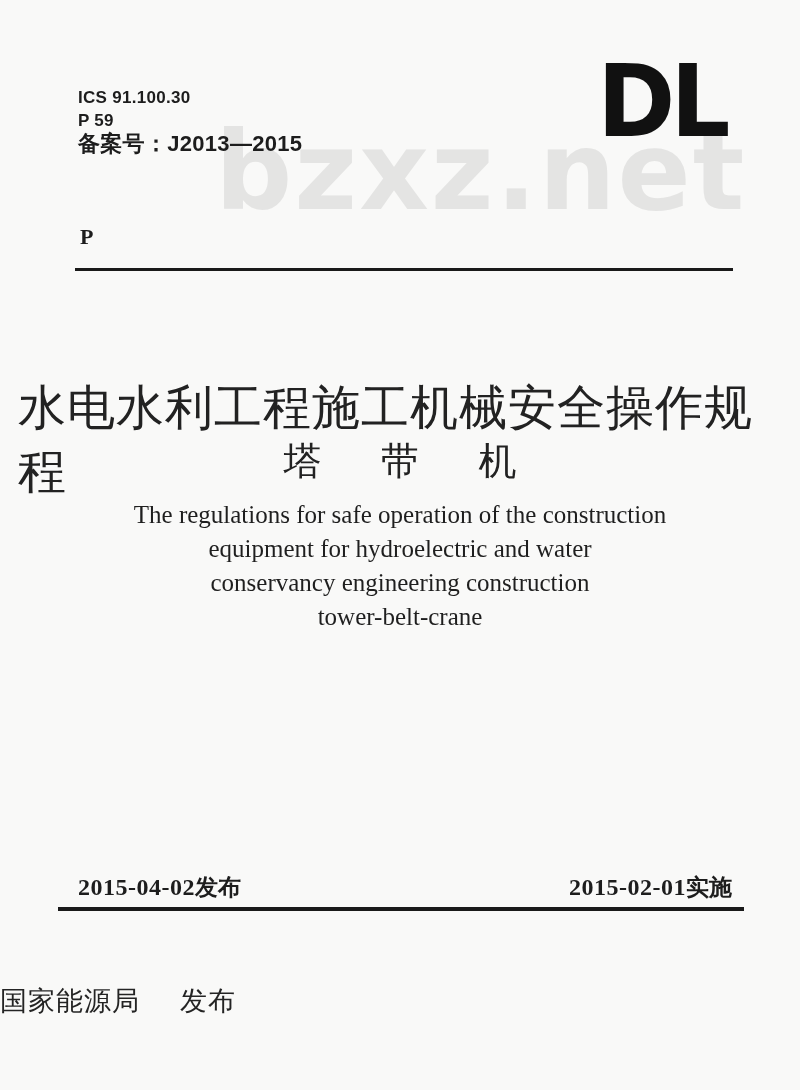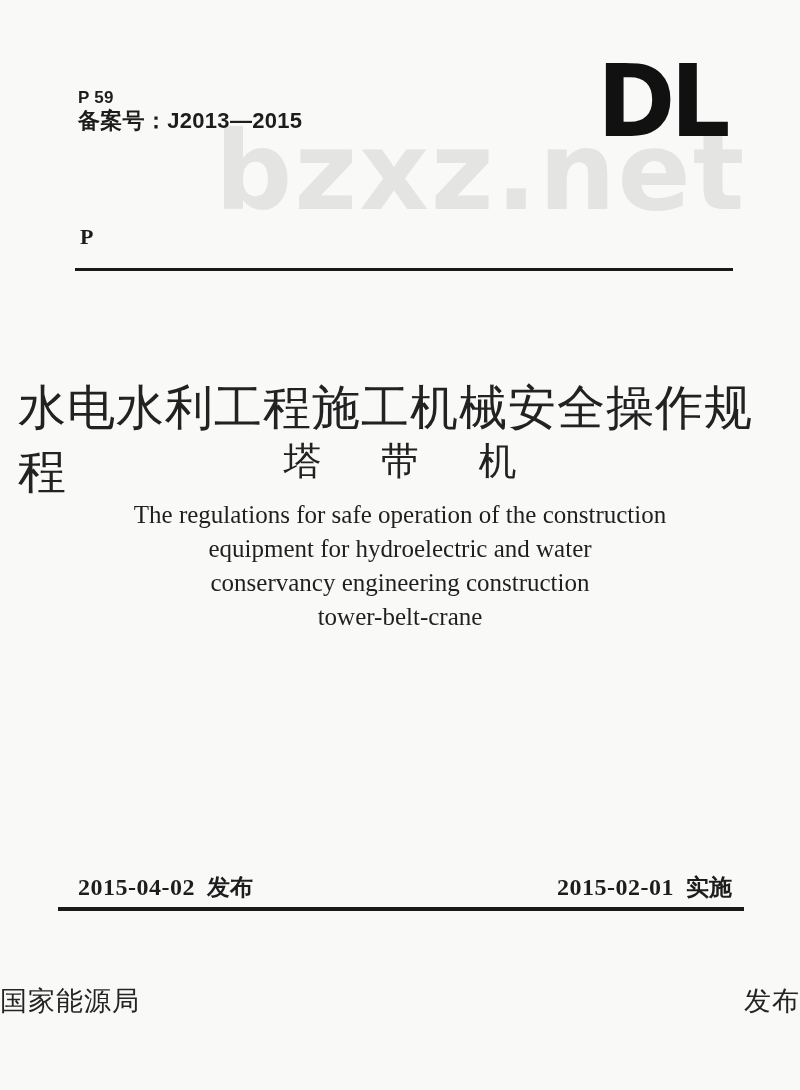--- a/index.html
+++ b/index.html
@@ -118,21 +118,21 @@
     color: #1f1f1f;
   }
 
   
   .dates-row {
     left: 78px; right: 68px; top: 872px;
     display: flex;
     justify-content: space-between;
     align-items: baseline;
   }
-  .date-group { display: flex; align-items: baseline; gap: 12px; }
+  .date-group { display: flex; align-items: baseline; }
   .date-num {
     font-family: "Liberation Serif", serif;
     font-weight: bold;
     font-size: 24px;
     letter-spacing: 0.5px;
   }
   .date-label {
     font-weight: bold;
     font-size: 23px;
   }
@@ -140,36 +140,38 @@
   .rule-bottom {
     left: 58px; top: 907px;
     width: 686px; height: 4px;
     background: #1a1a1a;
   }
 
   
   .publisher-row {
     left: 0; right: 0; top: 983px;
     display: flex;
-    justify-content: space-between;
+    justify-content: flex-start;
     align-items: baseline;
+    gap: 40px;
     font-size: 27px;
     font-weight: 500;
     letter-spacing: 1px;
     color: #242424;
   }
 </style>
 </head>
 <body>
 
 <div class="page">
 
   <div class="watermark">bzxz.net</div>
 
   <div class="layer ics-block">
+    <div>ICS 91.100.30</div>
     <div>P 59</div>
     <div class="record">备案号：J2013—2015</div>
   </div>
 
   <div class="layer dl-logo">DL</div>
 
 
   <div class="layer p-letter">P</div>
 
 

